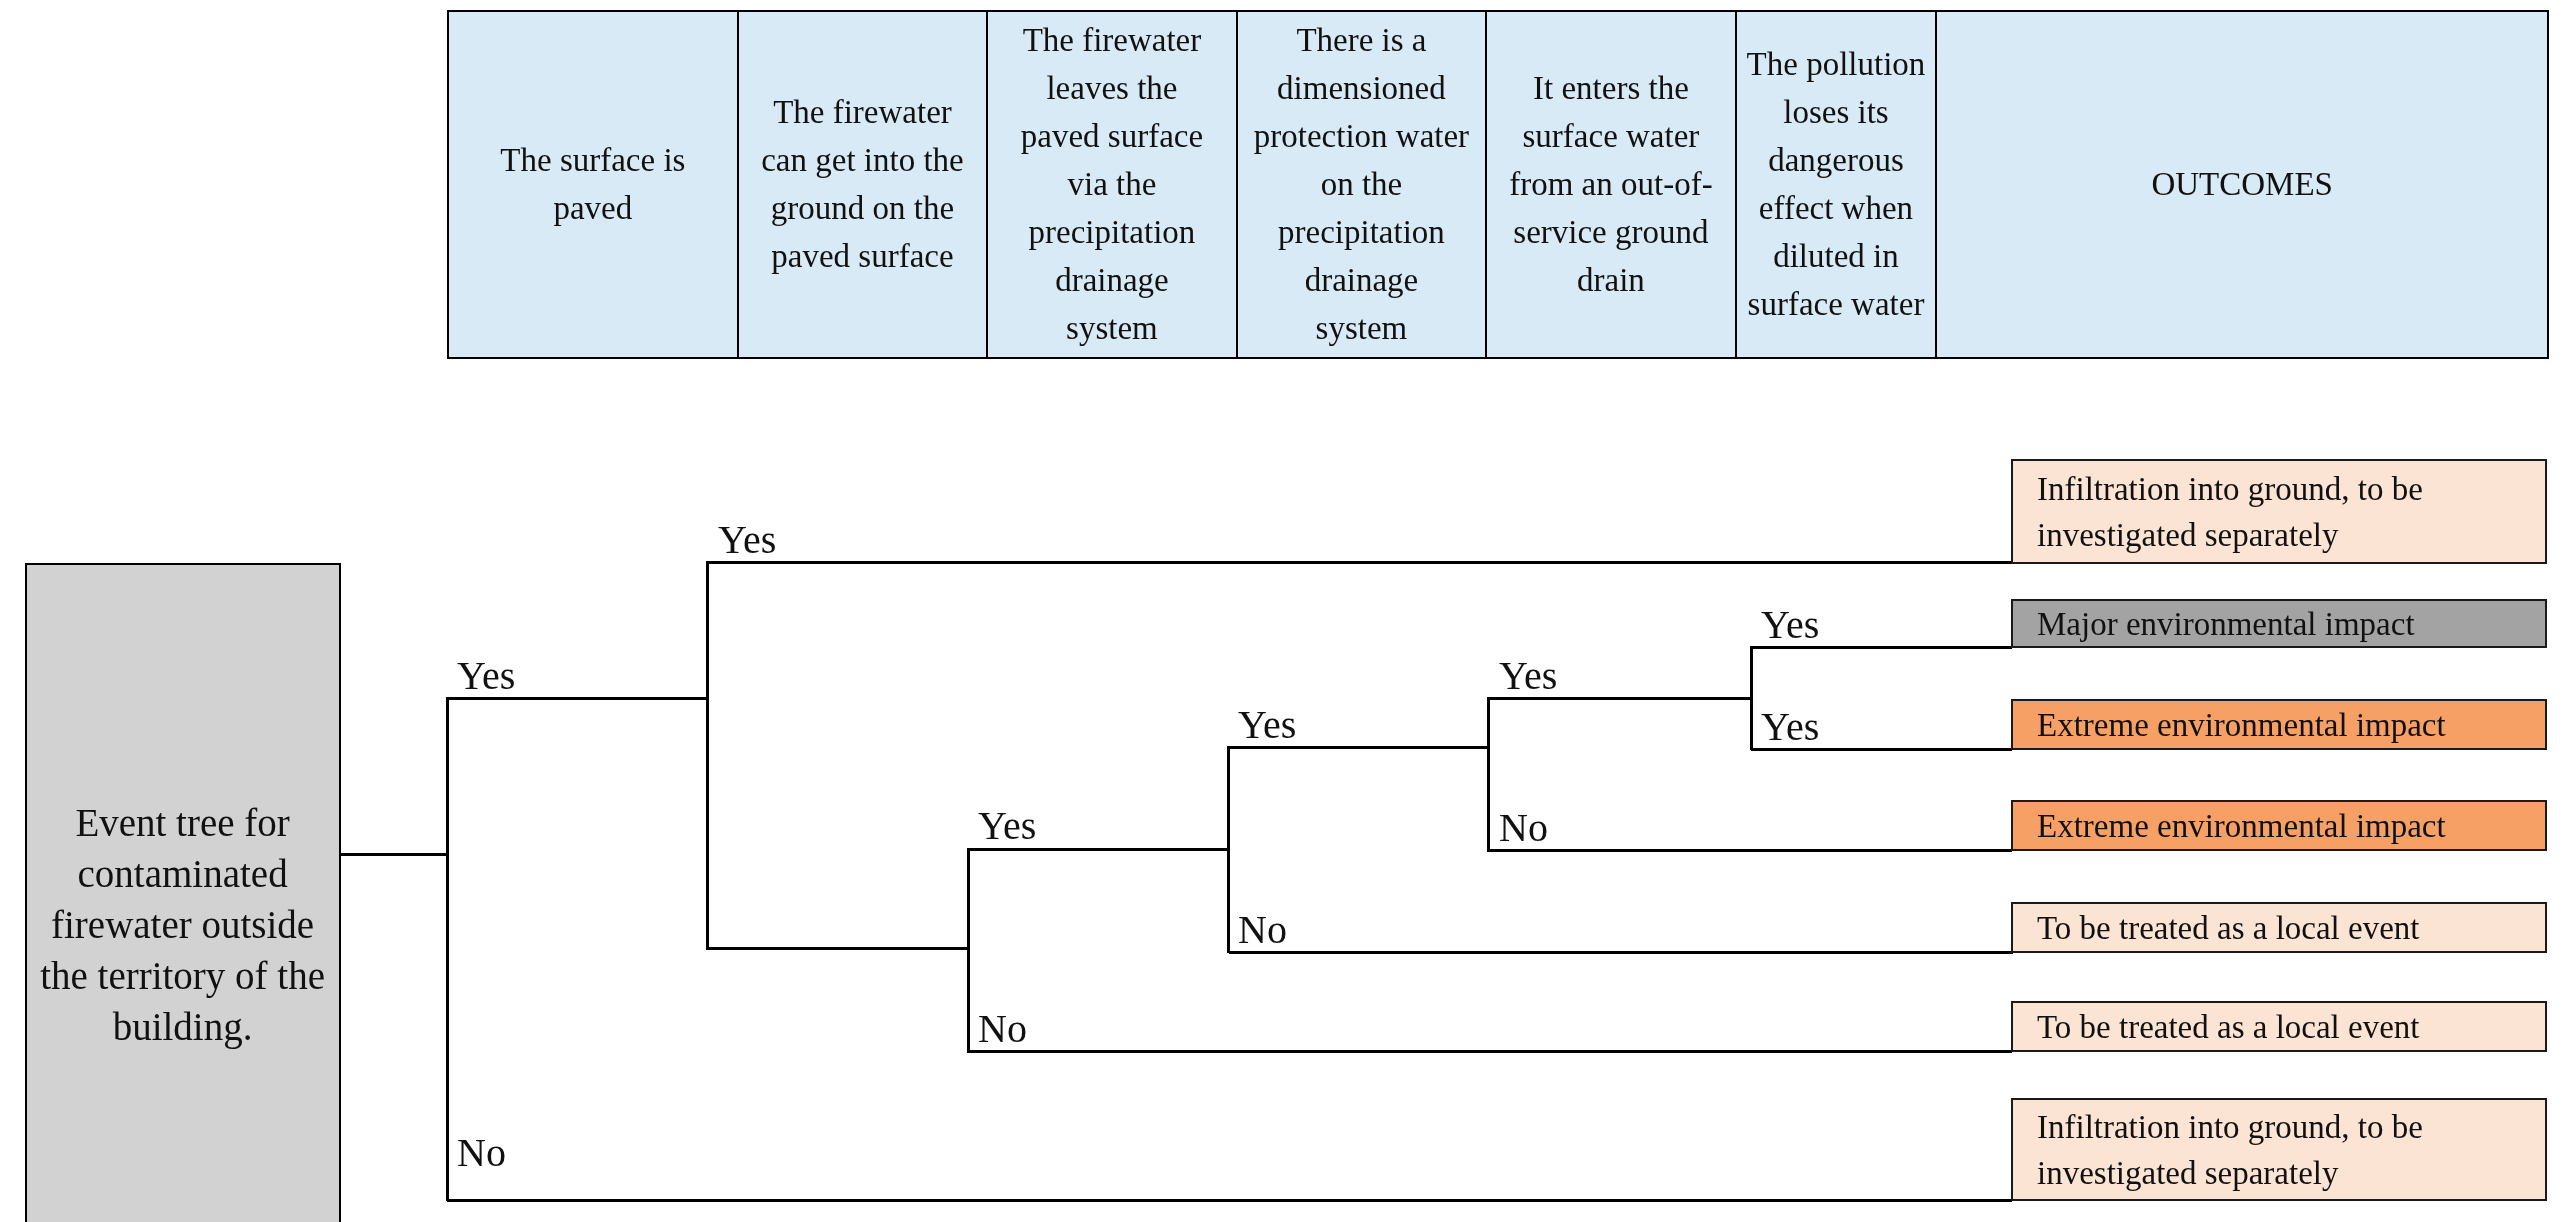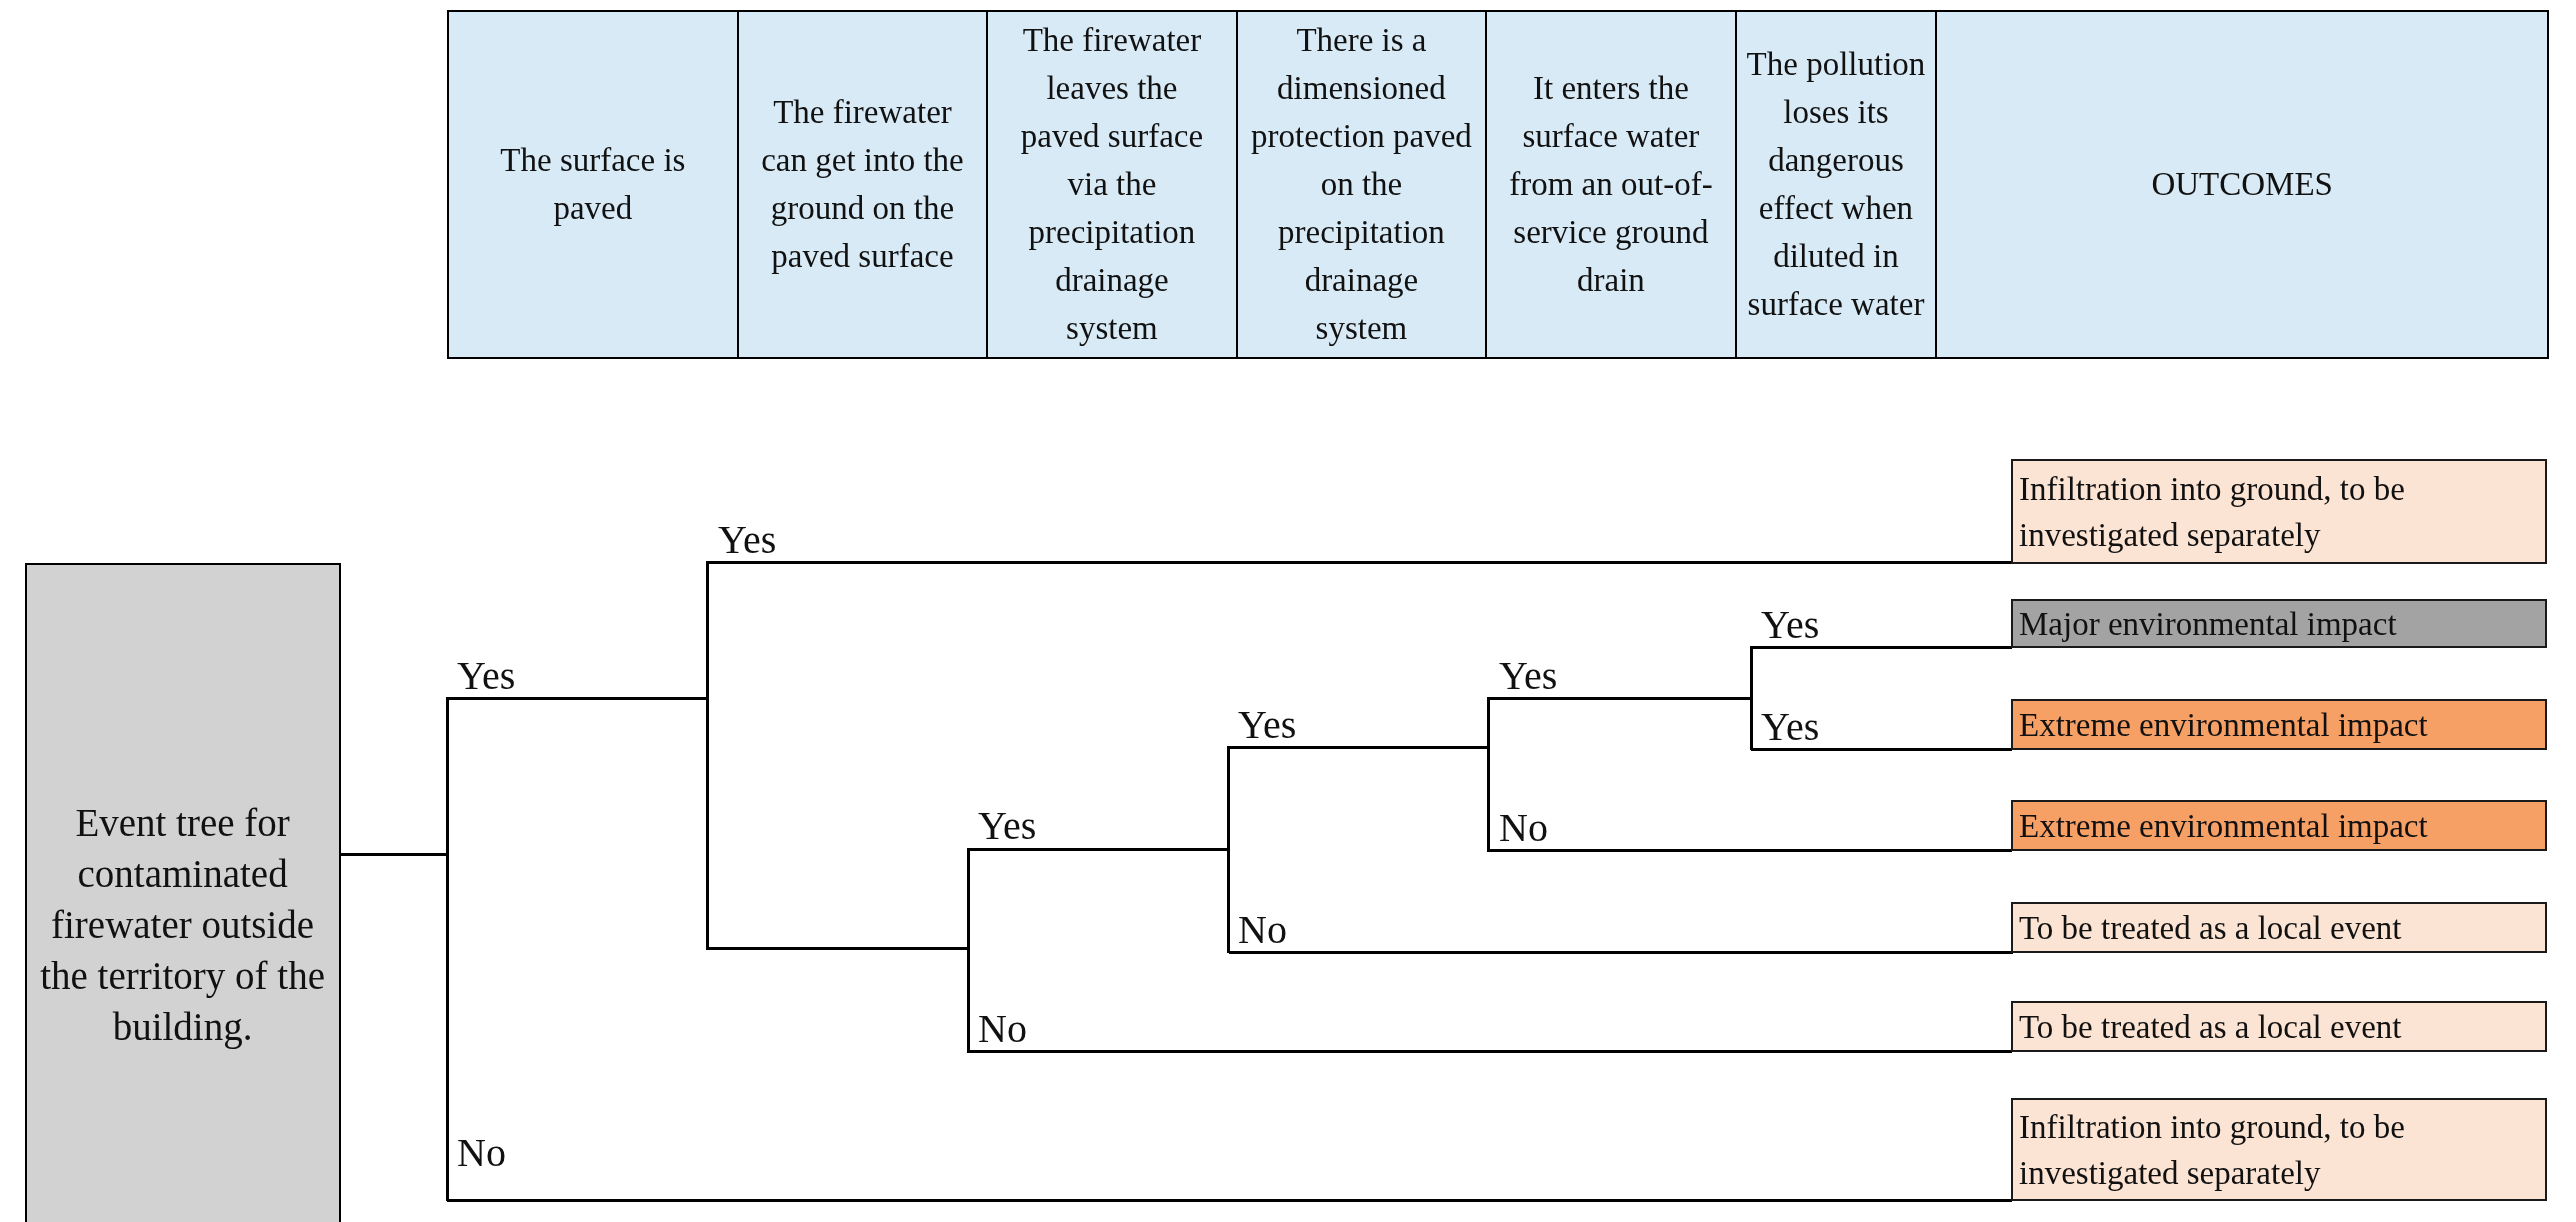--- a/index.html
+++ b/index.html
@@ -48,21 +48,21 @@
     position: absolute;
     font-size: 40px; line-height: 36px;
     white-space: nowrap;
   }
   
   .outcome {
     position: absolute; left: 2011px; width: 536px;
     box-sizing: border-box;
     border: 2.5px solid #1a1a1a;
     display: flex; align-items: center;
-    padding-left: 6px;
+    padding-left: 24px;
     font-size: 33px; line-height: 46px;
     white-space: pre-line;
   }
   .tone-light  { background: #fce4d4; }
   .tone-medium { background: #a3a3a3; }
   .tone-strong { background: #f7a066; }
 </style>
 </head>
 <body>
 
@@ -75,21 +75,21 @@
 paved surface</div>
   <div class="qcell" style="width:260px">The firewater
 leaves the
 paved surface
 via the
 precipitation
 drainage
 system</div>
   <div class="qcell" style="width:260px">There is a
 dimensioned
-protection paved
+protection water
 on the
 precipitation
 drainage
 system</div>
   <div class="qcell" style="width:260px">It enters the
 surface water
 from an out-of-
 service ground
 drain</div>
   <div class="qcell" style="width:209px">The pollution

